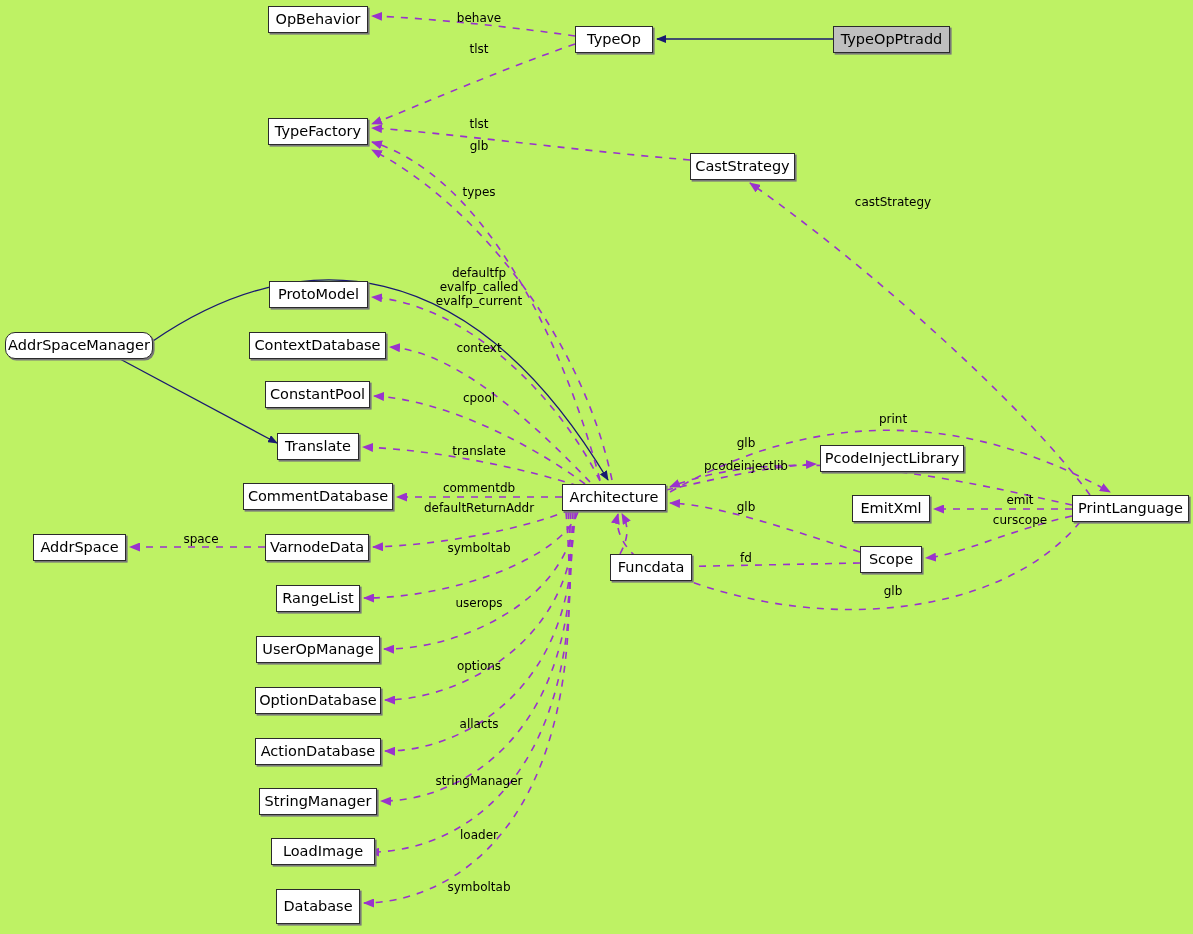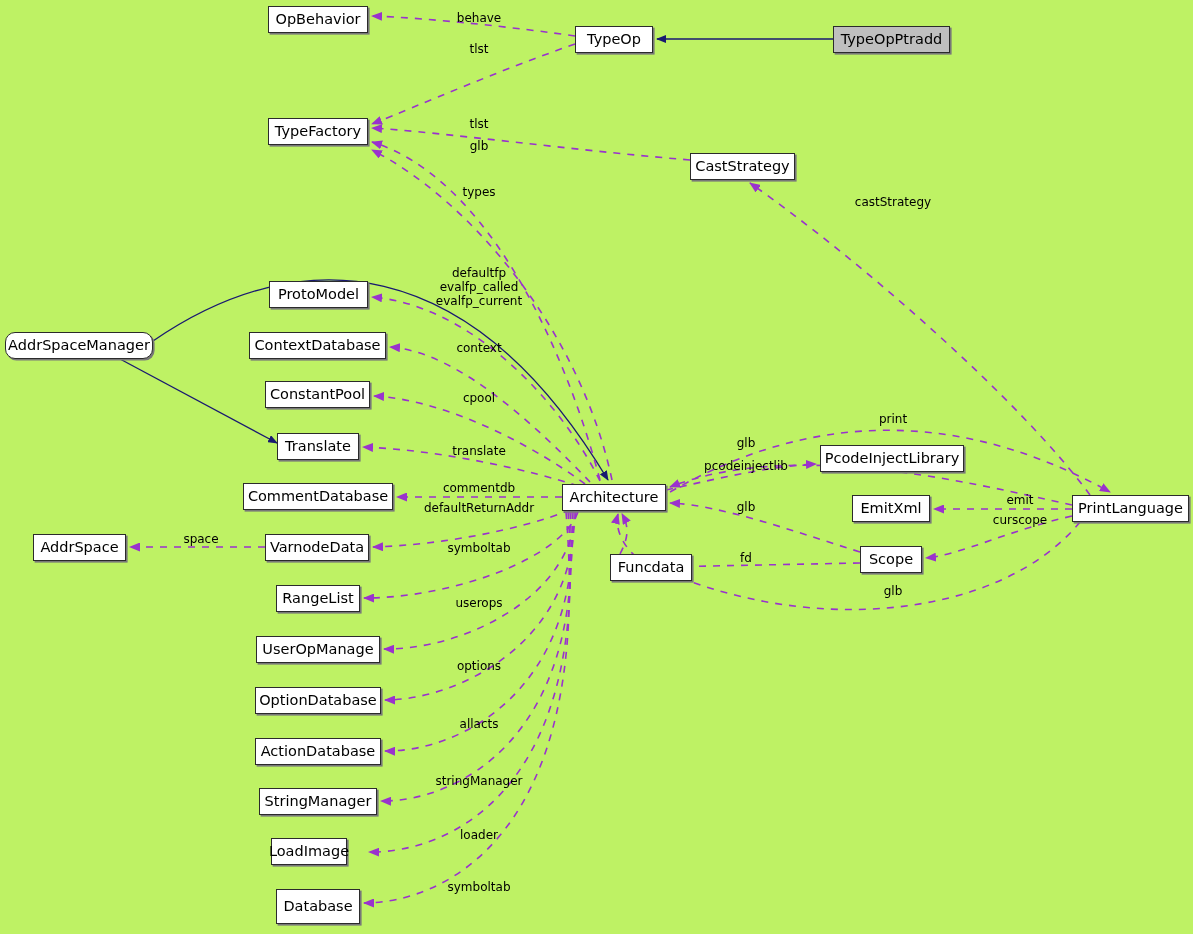--- a/index.html
+++ b/index.html
@@ -103,21 +103,21 @@
       <div class="node" style="left: 1072px; top: 495px; width: 117px; height: 27px;">PrintLanguage</div>
       <div class="node" style="left: 33px; top: 534px; width: 93px; height: 27px;">AddrSpace</div>
       <div class="node" style="left: 265px; top: 534px; width: 104px; height: 27px;">VarnodeData</div>
       <div class="node" style="left: 574px; top: 554px; width: 82px; height: 27px; margin-left: 36px;">Funcdata</div>
       <div class="node" style="left: 860px; top: 546px; width: 62px; height: 27px;">Scope</div>
       <div class="node" style="left: 276px; top: 585px; width: 84px; height: 27px;">RangeList</div>
       <div class="node" style="left: 256px; top: 636px; width: 124px; height: 27px;">UserOpManage</div>
       <div class="node" style="left: 255px; top: 687px; width: 126px; height: 27px;">OptionDatabase</div>
       <div class="node" style="left: 255px; top: 738px; width: 126px; height: 27px;">ActionDatabase</div>
       <div class="node" style="left: 259px; top: 788px; width: 118px; height: 27px;">StringManager</div>
-      <div class="node" style="left: 271px; top: 838px; width: 76px; height: 27px;">LoadImage</div>
+      <div class="node" style="left: 271px; top: 838px; width: 104px; height: 27px;">LoadImage</div>
       <div class="node" style="left: 276px; top: 889px; width: 84px; height: 35px;">Database</div>
     </div>
   <div id="label-layer">
       <div class="edge-label" style="left: 479px; top: 18px;">behave</div>
       <div class="edge-label" style="left: 479px; top: 49px;">tlst</div>
       <div class="edge-label" style="left: 479px; top: 124px;">tlst</div>
       <div class="edge-label" style="left: 479px; top: 146px;">glb</div>
       <div class="edge-label" style="left: 479px; top: 192px;">types</div>
       <div class="edge-label" style="left: 893px; top: 202px;">castStrategy</div>
       <div class="edge-label" style="left: 479px; top: 287px;">defaultfp

